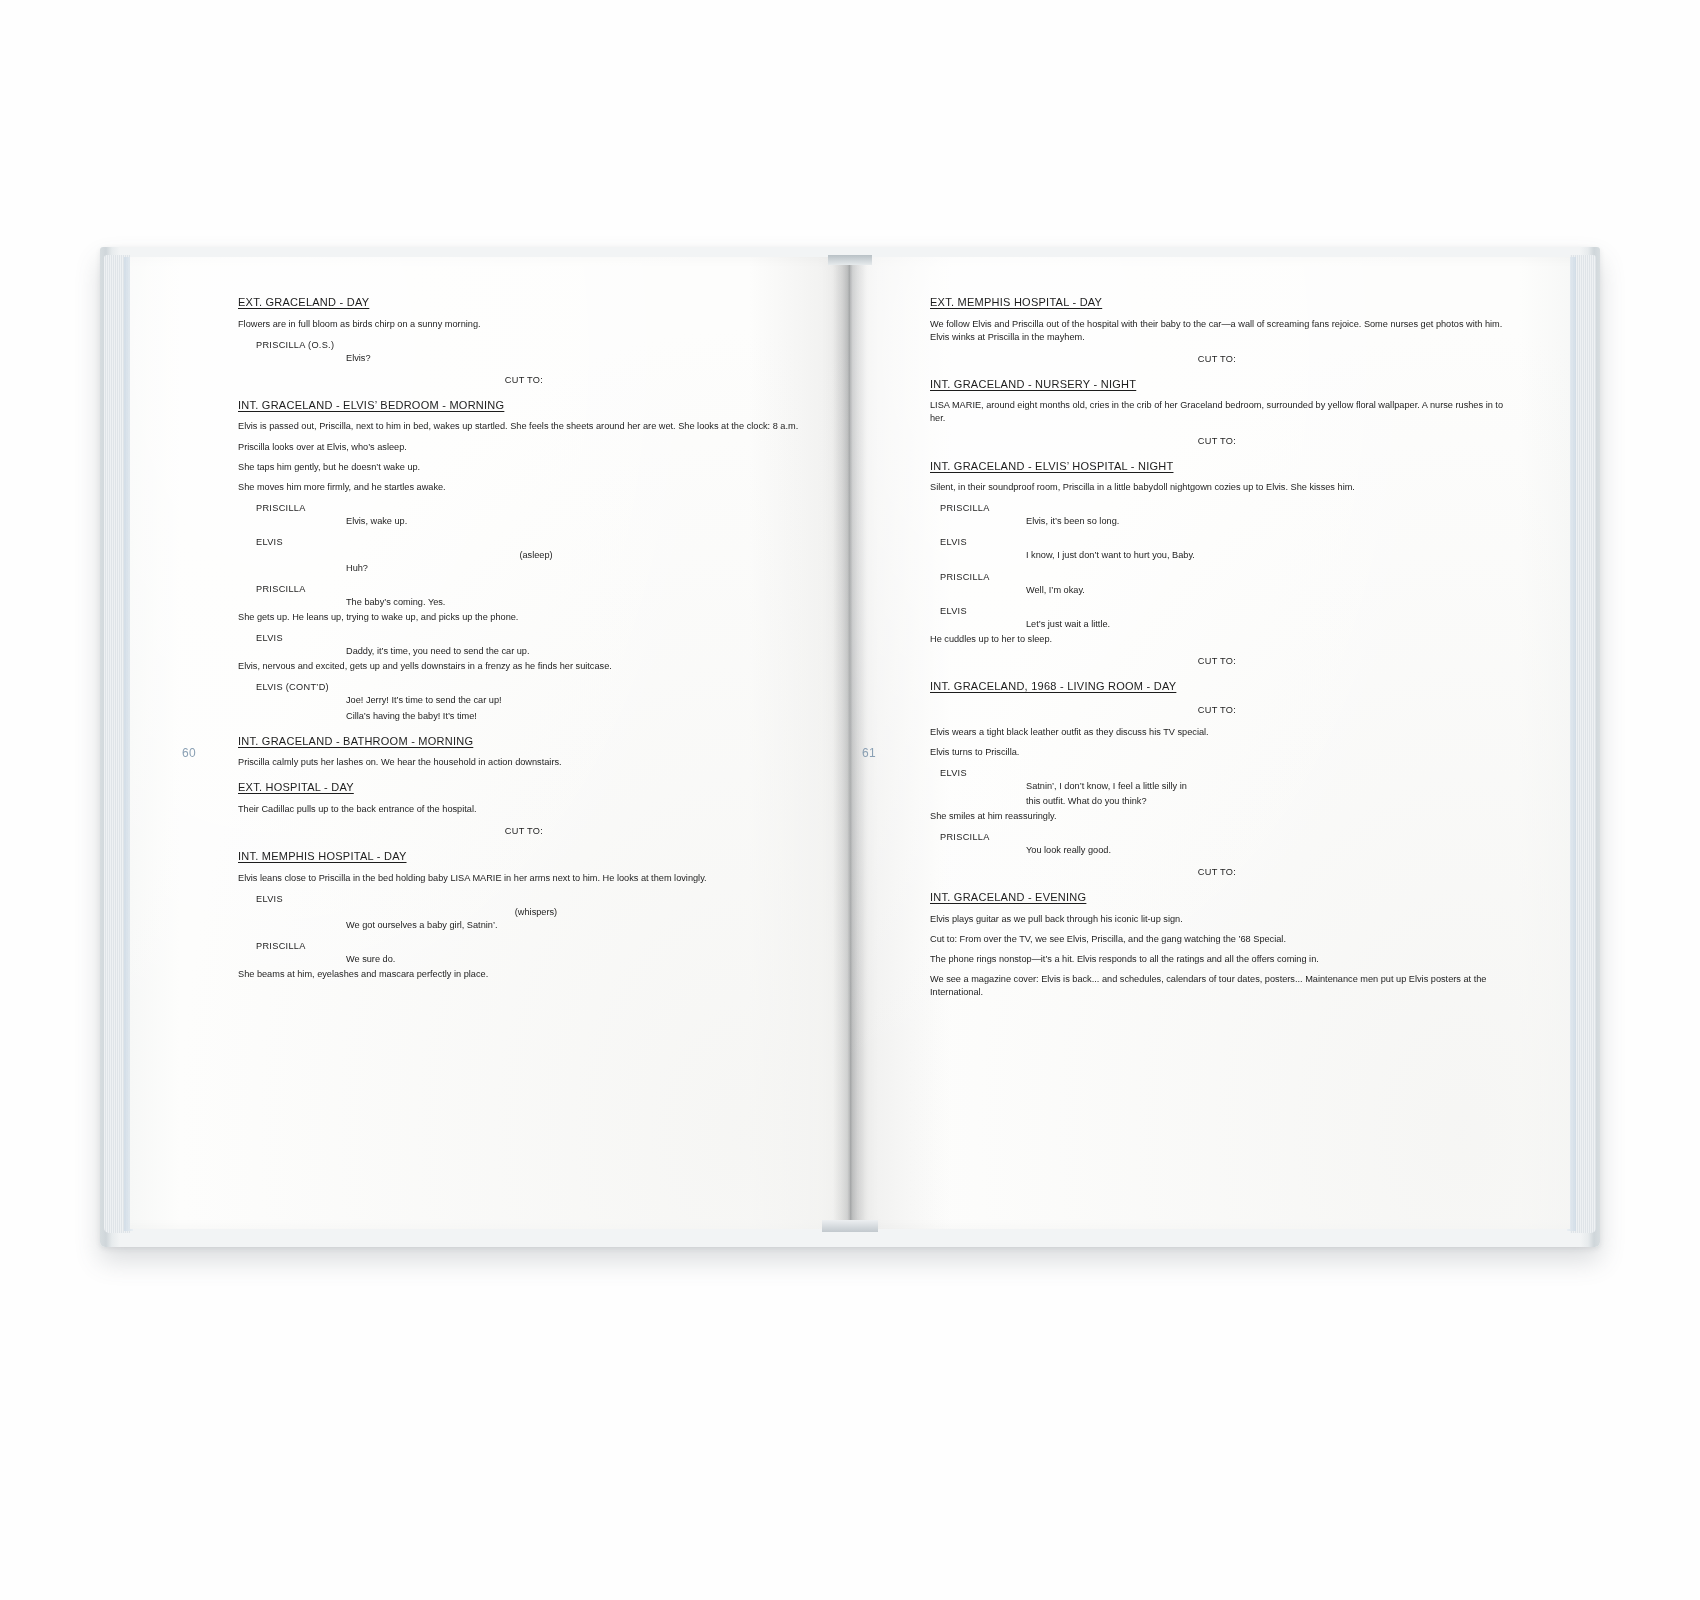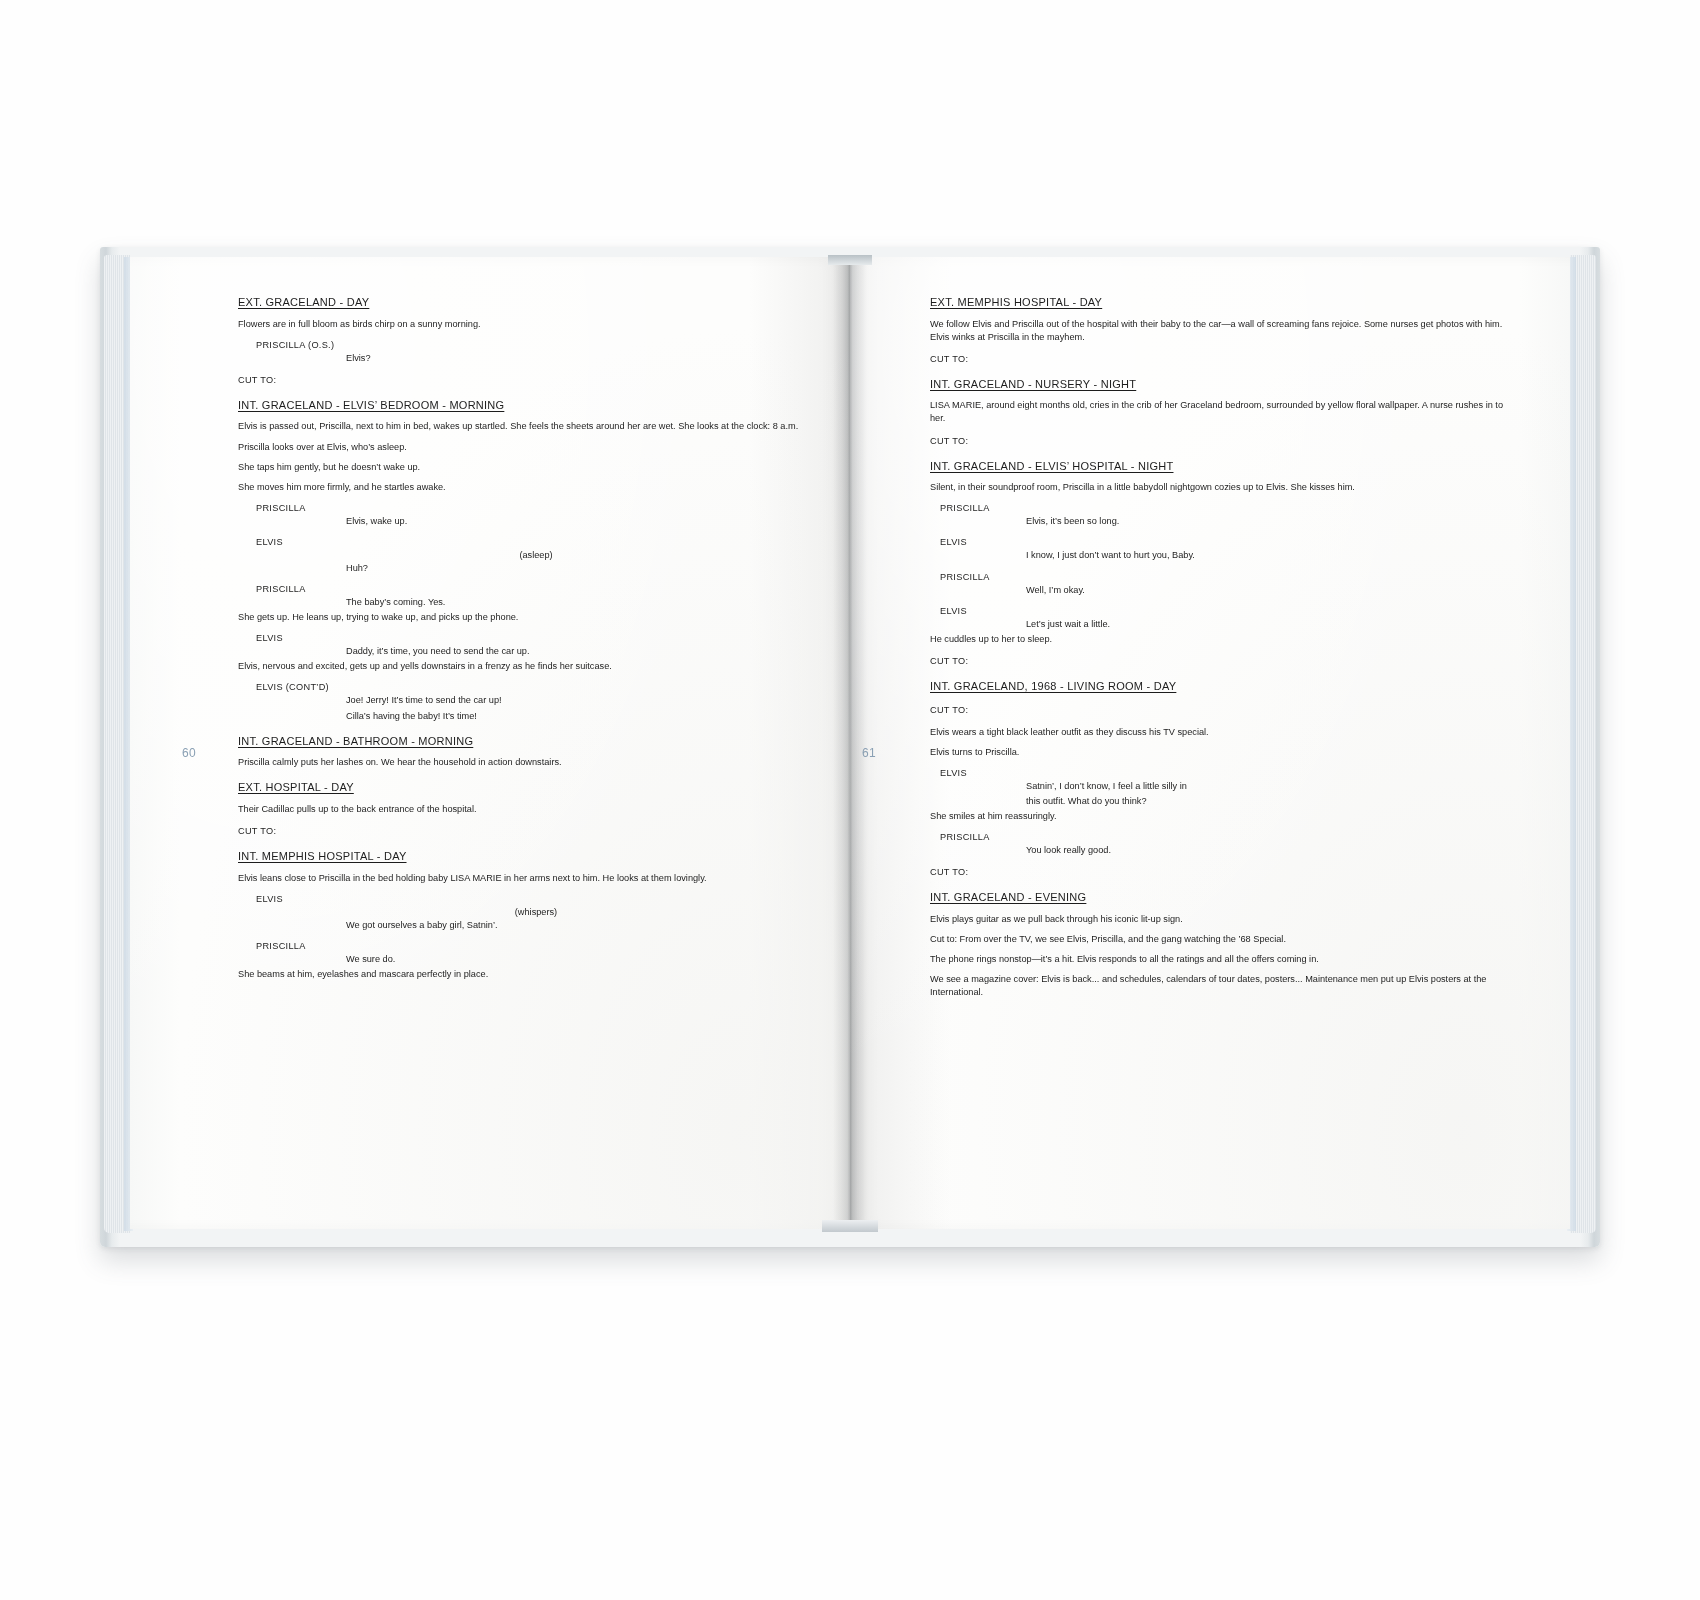--- a/index.html
+++ b/index.html
@@ -171,21 +171,21 @@
   }
   .page.left .paren  { padding-left: 18px; }
 
   .dialog {
     margin: 0 0 2px 0;
   }
   .page.left .dialog  { padding-left: 108px; padding-right: 120px; }
   .page.right .dialog { padding-left: 96px;  padding-right: 130px; }
 
   .transition {
-    text-align: left;
+    text-align: center;
     margin: 9px 0 9px 0;
     letter-spacing: .3px;
   }
   .page.left .transition  { padding-right: 6px; }
   .page.right .transition { padding-right: 4px; }
 
   .folio {
     position: absolute;
     top: 489px;
     font-size: 12px;

